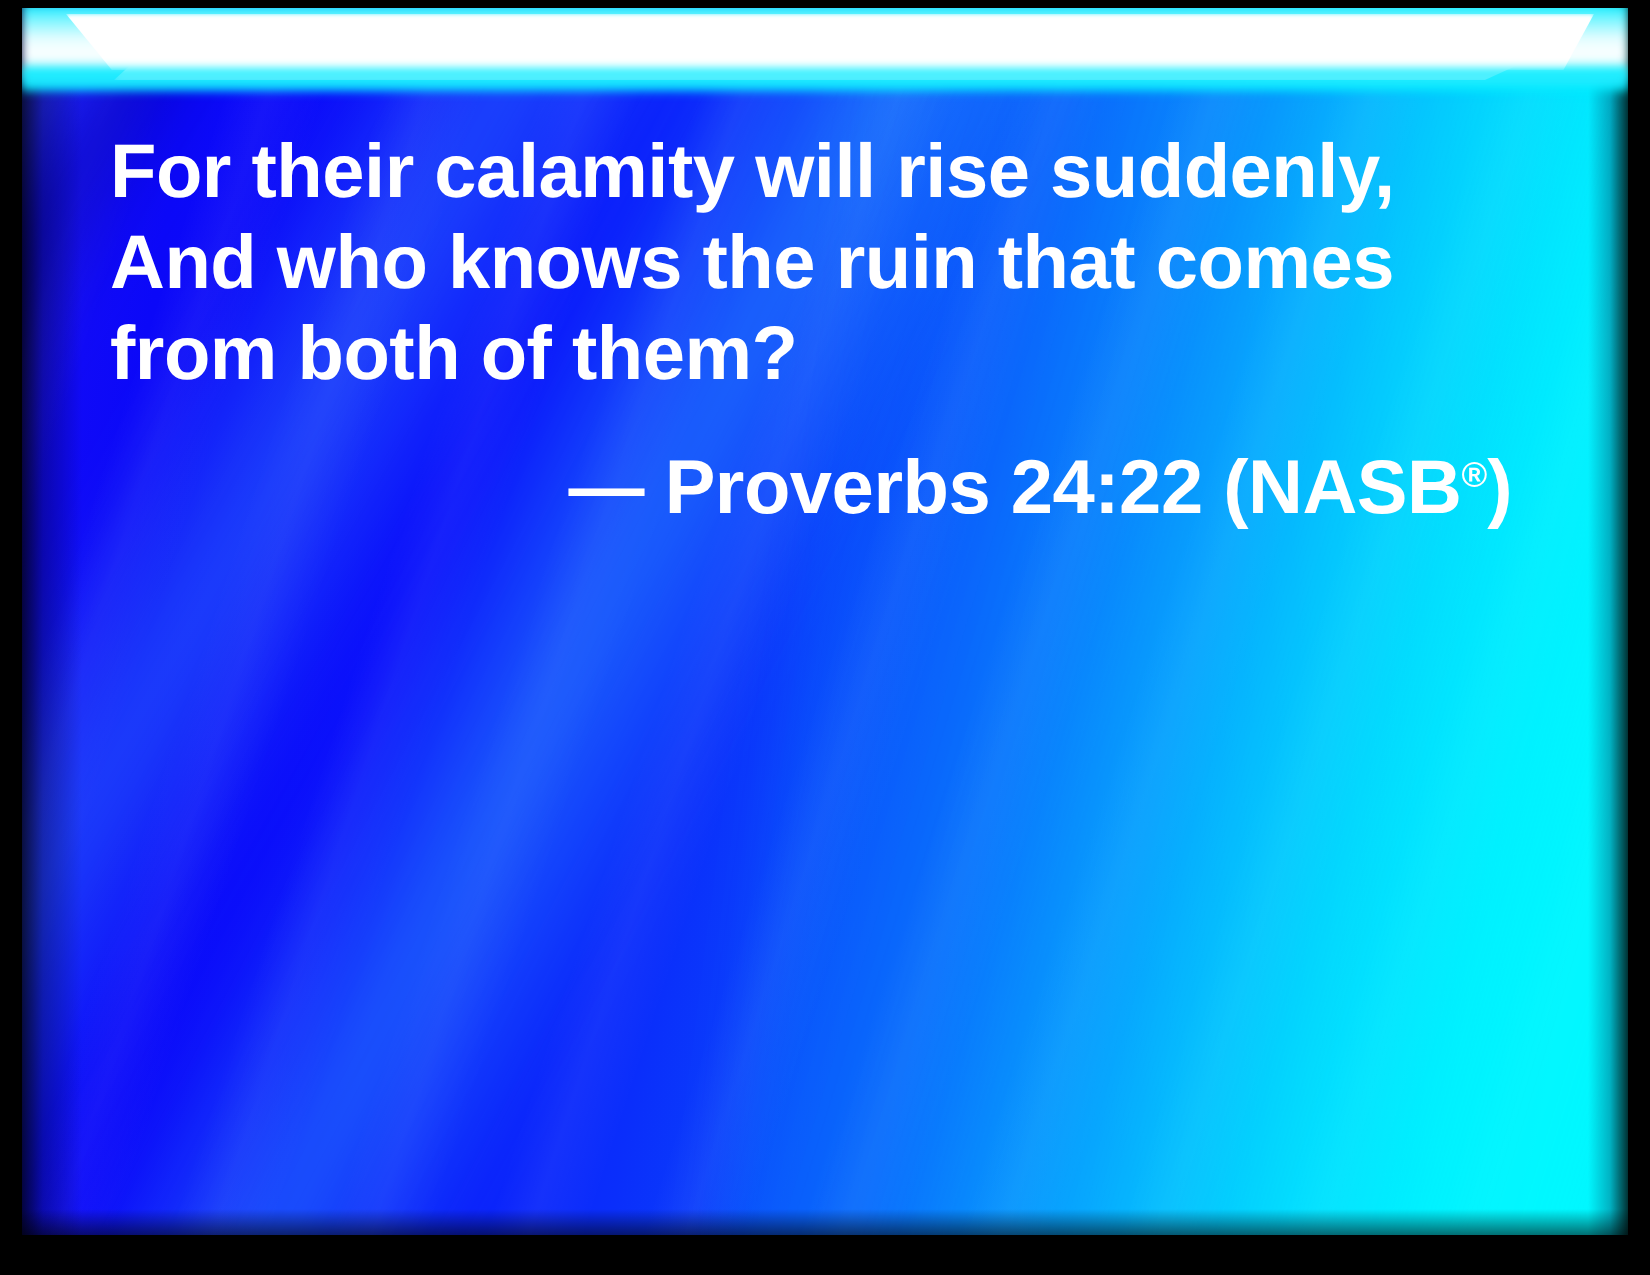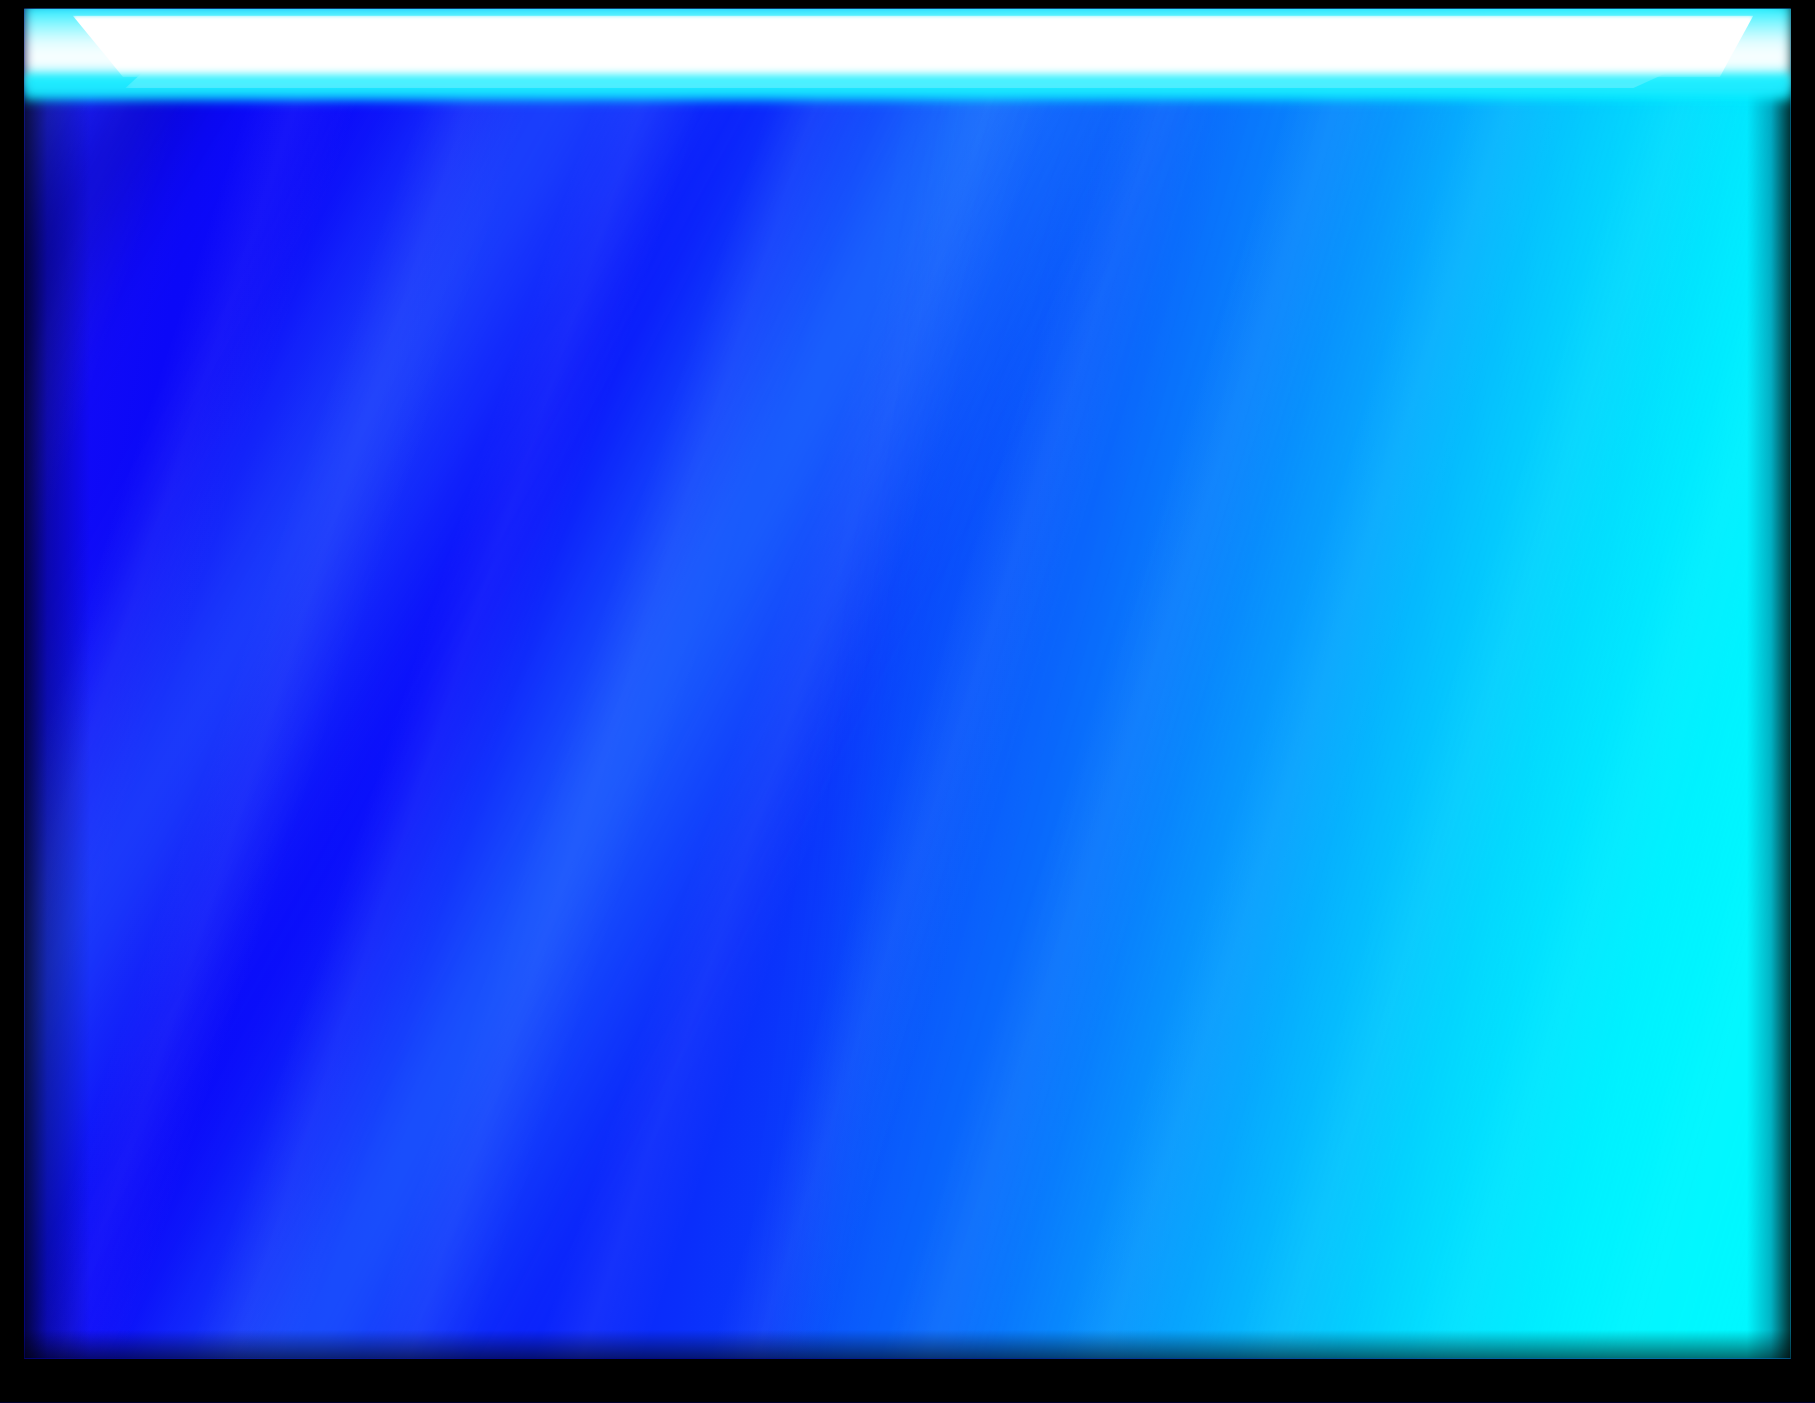--- a/index.html
+++ b/index.html
@@ -298,16 +298,18 @@
     <div class="bg-bottom-shade"></div>
 
     <div class="top-band">
       <div class="glow"></div>
       <div class="core"></div>
       <div class="core-lower"></div>
       <div class="edge-cyan"></div>
     </div>
 
     <div id="verse-block">
+      <p id="verse-text">For their calamity will rise suddenly, And who knows the ruin that comes from both of them?</p>
+      <p id="verse-attribution"><span>—</span><span> Proverbs 24:22 (NASB</span><span class="reg">®</span><span>)</span></p>
     </div>
 
   </div>
 </div>
 
 </body></html>

